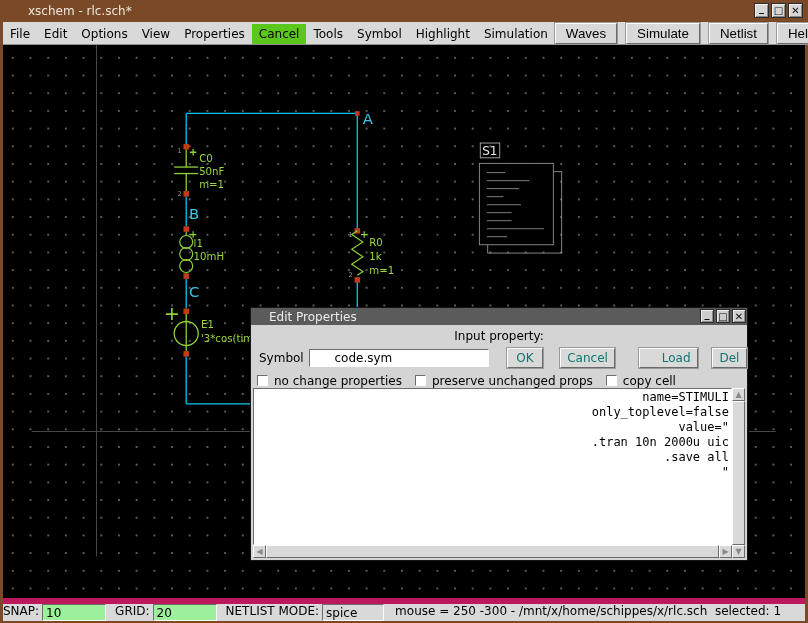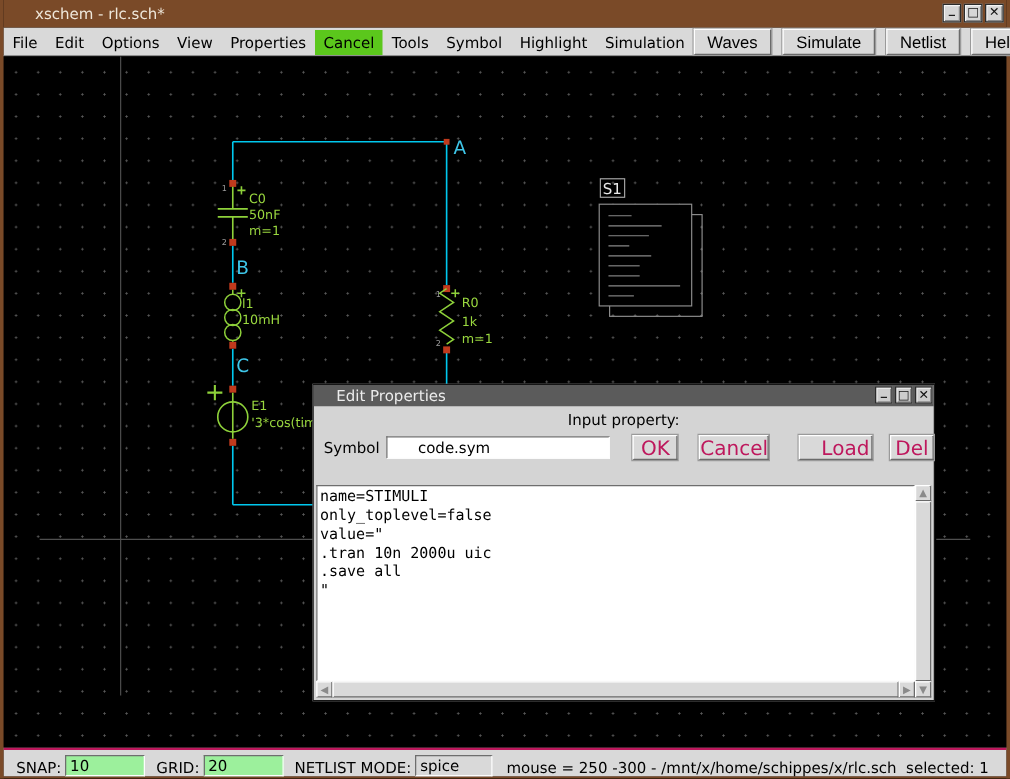--- a/index.html
+++ b/index.html
@@ -51,45 +51,45 @@
           display:flex; align-items:center; justify-content:center; font-size:10px;
           font-weight:bold; color:#111; line-height:9px; }
   .dbtn.min span { transform:translateY(-3px); }
   .dlg-prompt { text-align:center; margin-top:4px; height:15px; color:#000; }
   .dlg-row { display:flex; align-items:center; margin-top:3px; padding-left:8px; height:22px; }
   .dlg-row .lbl { width:52px; }
   .field { background:#fff; border:1px solid; border-color:#6e6e6e #fdfdfd #fdfdfd #6e6e6e;
            height:18px; font-size:12px; font-family:"DejaVu Sans", sans-serif; padding:0 3px; color:#000; }
   #symbol-input { width:184px;padding-left:24px; }
   .pbtn { background:#d9d9d9; border:1px solid; border-color:#fff #6a6a6a #6a6a6a #fff;
-          box-shadow:0 0 0 1px #9a9a9a; height:20px; font-size:16px;
-          font-family:"DejaVu Sans", sans-serif; color:#be185d; }
+          box-shadow:0 0 0 1px #9a9a9a; height:20px; font-size:12px;
+          font-family:"DejaVu Sans", sans-serif; color:#0f766e; }
   .pbtn.ok { margin-left:18px; width:37px; } .pbtn.cancel { margin-left:17px; width:57px; }
   .pbtn.load { margin-left:24px; width:60px;padding-left:15px; } .pbtn.del { margin-left:14px; width:36px; }
   .cb-row { display:flex; align-items:center; margin-top:4px; padding-left:6px; height:15px; }
   .cb { width:11px; height:11px; background:#fff; border:1px solid;
         border-color:#6e6e6e #fdfdfd #fdfdfd #6e6e6e; margin-right:6px; flex:0 0 11px; }
   .cb-lbl { margin-right:13px; }
   .txt-region { position:absolute; left:2px; right:2px; bottom:2px; top:80px;
                 display:flex; flex-direction:column; }
   .txt-main { flex:1 1 auto; display:flex; min-height:0; }
   .txt-area { flex:1 1 auto; background:#fff; border:1px solid; border-color:#6e6e6e #fdfdfd #fdfdfd #6e6e6e;
               font-family:"DejaVu Sans Mono", "Liberation Mono", monospace; font-size:12px;
-              line-height:15px; padding:1px 2px; white-space:pre; overflow:hidden; color:#000; }
+              line-height:15px; padding:1px 2px; white-space:pre; overflow:hidden; color:#000;text-align:right; }
   .vscroll { flex:0 0 13px; display:flex; flex-direction:column; background:#d9d9d9; }
   .sb-arrow { flex:0 0 13px; background:#d9d9d9; border:1px solid; border-color:#fff #6a6a6a #6a6a6a #fff;
               color:#8a8a8a; font-size:8px; display:flex; align-items:center; justify-content:center; }
   .v-thumb { flex:1 1 auto; background:#d9d9d9; border:1px solid; border-color:#fff #6a6a6a #6a6a6a #fff; }
   .hscroll { flex:0 0 13px; display:flex; }
   .h-thumb { flex:1 1 auto; background:#d9d9d9; border:1px solid; border-color:#fff #6a6a6a #6a6a6a #fff; }
   .corner { flex:0 0 13px; }
 
   
-  .statusbar { height:23px; flex:0 0 23px; background:#d9d9d9; border-top:2px solid #be185d;
-               display:flex; align-items:flex-end; padding-left:10px; color:#000; }
+  .statusbar { height:23px; flex:0 0 23px; background:#d9d9d9; border-top:6px solid #be185d;
+               display:flex; align-items:flex-start; padding-left:0; color:#000; }
   .statusbar .s-lbl { margin-right:3px; }
   .s-input { height:17px; border:1px solid; border-color:#6e6e6e #fdfdfd #fdfdfd #6e6e6e;
              font-size:12px; font-family:"DejaVu Sans", sans-serif; padding:0 3px; }
   .s-green { background:#9cf09c; width:64px; margin-right:9px; }
   .s-grey  { background:#d9d9d9; width:62px; margin-right:11px; }
   .s-info  { white-space:pre; }
 </style>
 </head>
 <body>
 
@@ -247,20 +247,28 @@
       </div>
       <div class="dlg-prompt">Input property:</div>
       <div class="dlg-row">
         <span class="lbl">Symbol</span>
         <input id="symbol-input" class="field" type="text" value="code.sym" style="">
         <button class="pbtn ok">OK</button>
         <button class="pbtn cancel">Cancel</button>
         <button class="pbtn load">Load</button>
         <button class="pbtn del">Del</button>
       </div>
+      <div class="cb-row">
+        <span class="cb"></span>
+        <span class="cb-lbl">no change properties</span>
+        <span class="cb"></span>
+        <span class="cb-lbl">preserve unchanged props</span>
+        <span class="cb"></span>
+        <span class="cb-lbl">copy cell</span>
+      </div>
       <div class="txt-region">
         <div class="txt-main">
           <div class="txt-area">name=STIMULI
 only_toplevel=false
 value="
 .tran 10n 2000u uic
 .save all
 "</div>
           <div class="vscroll">
             <div class="sb-arrow">

